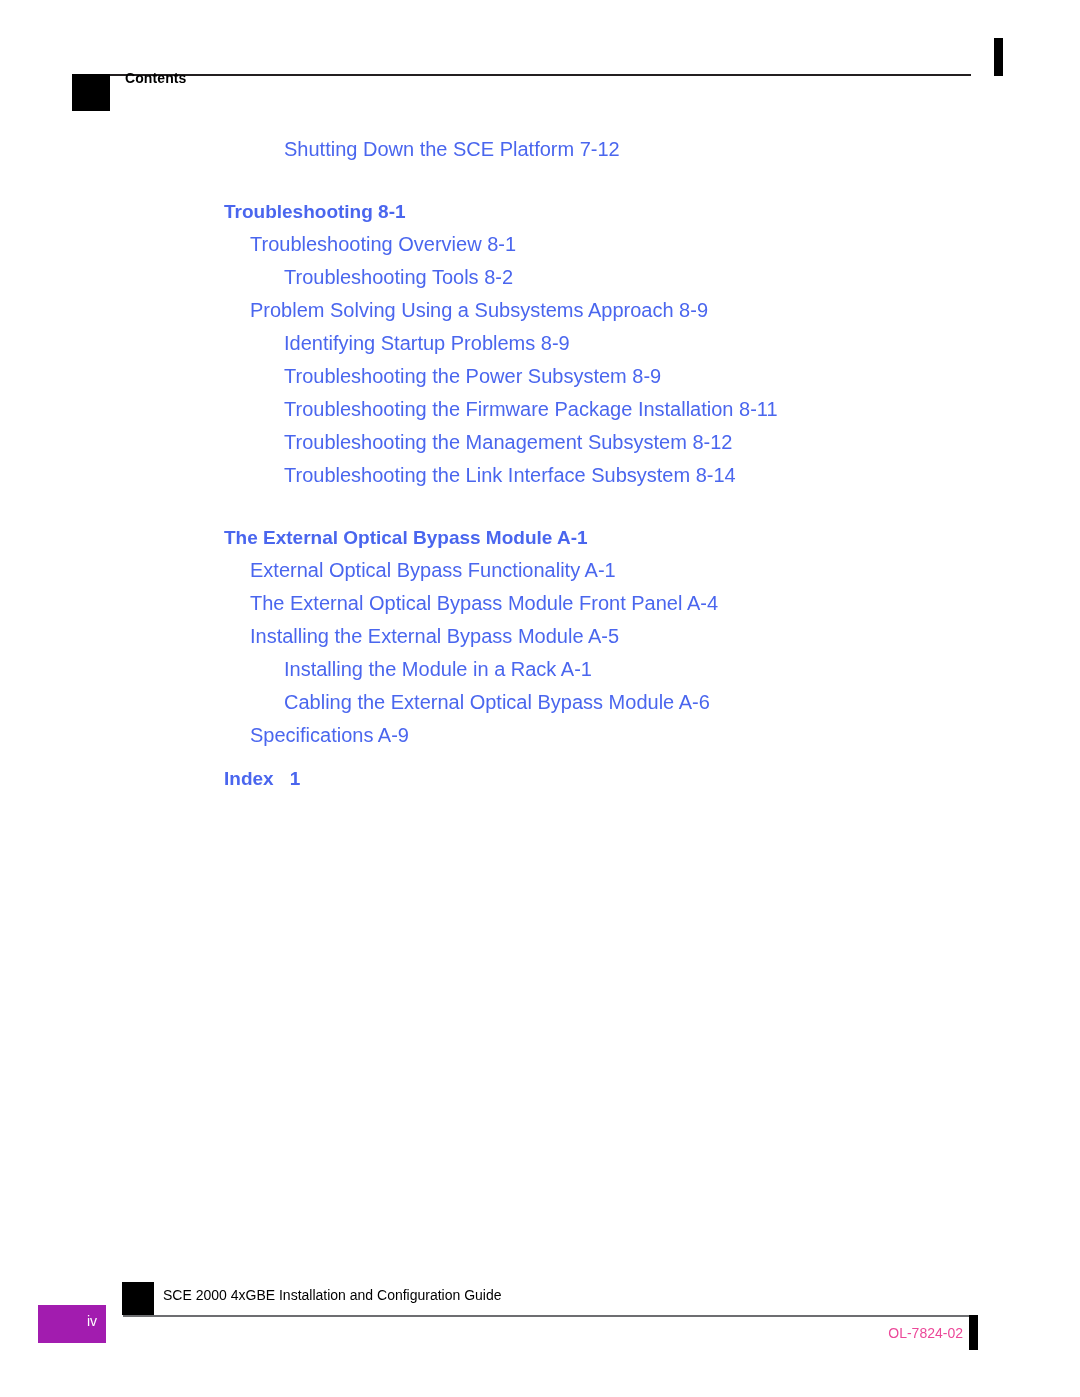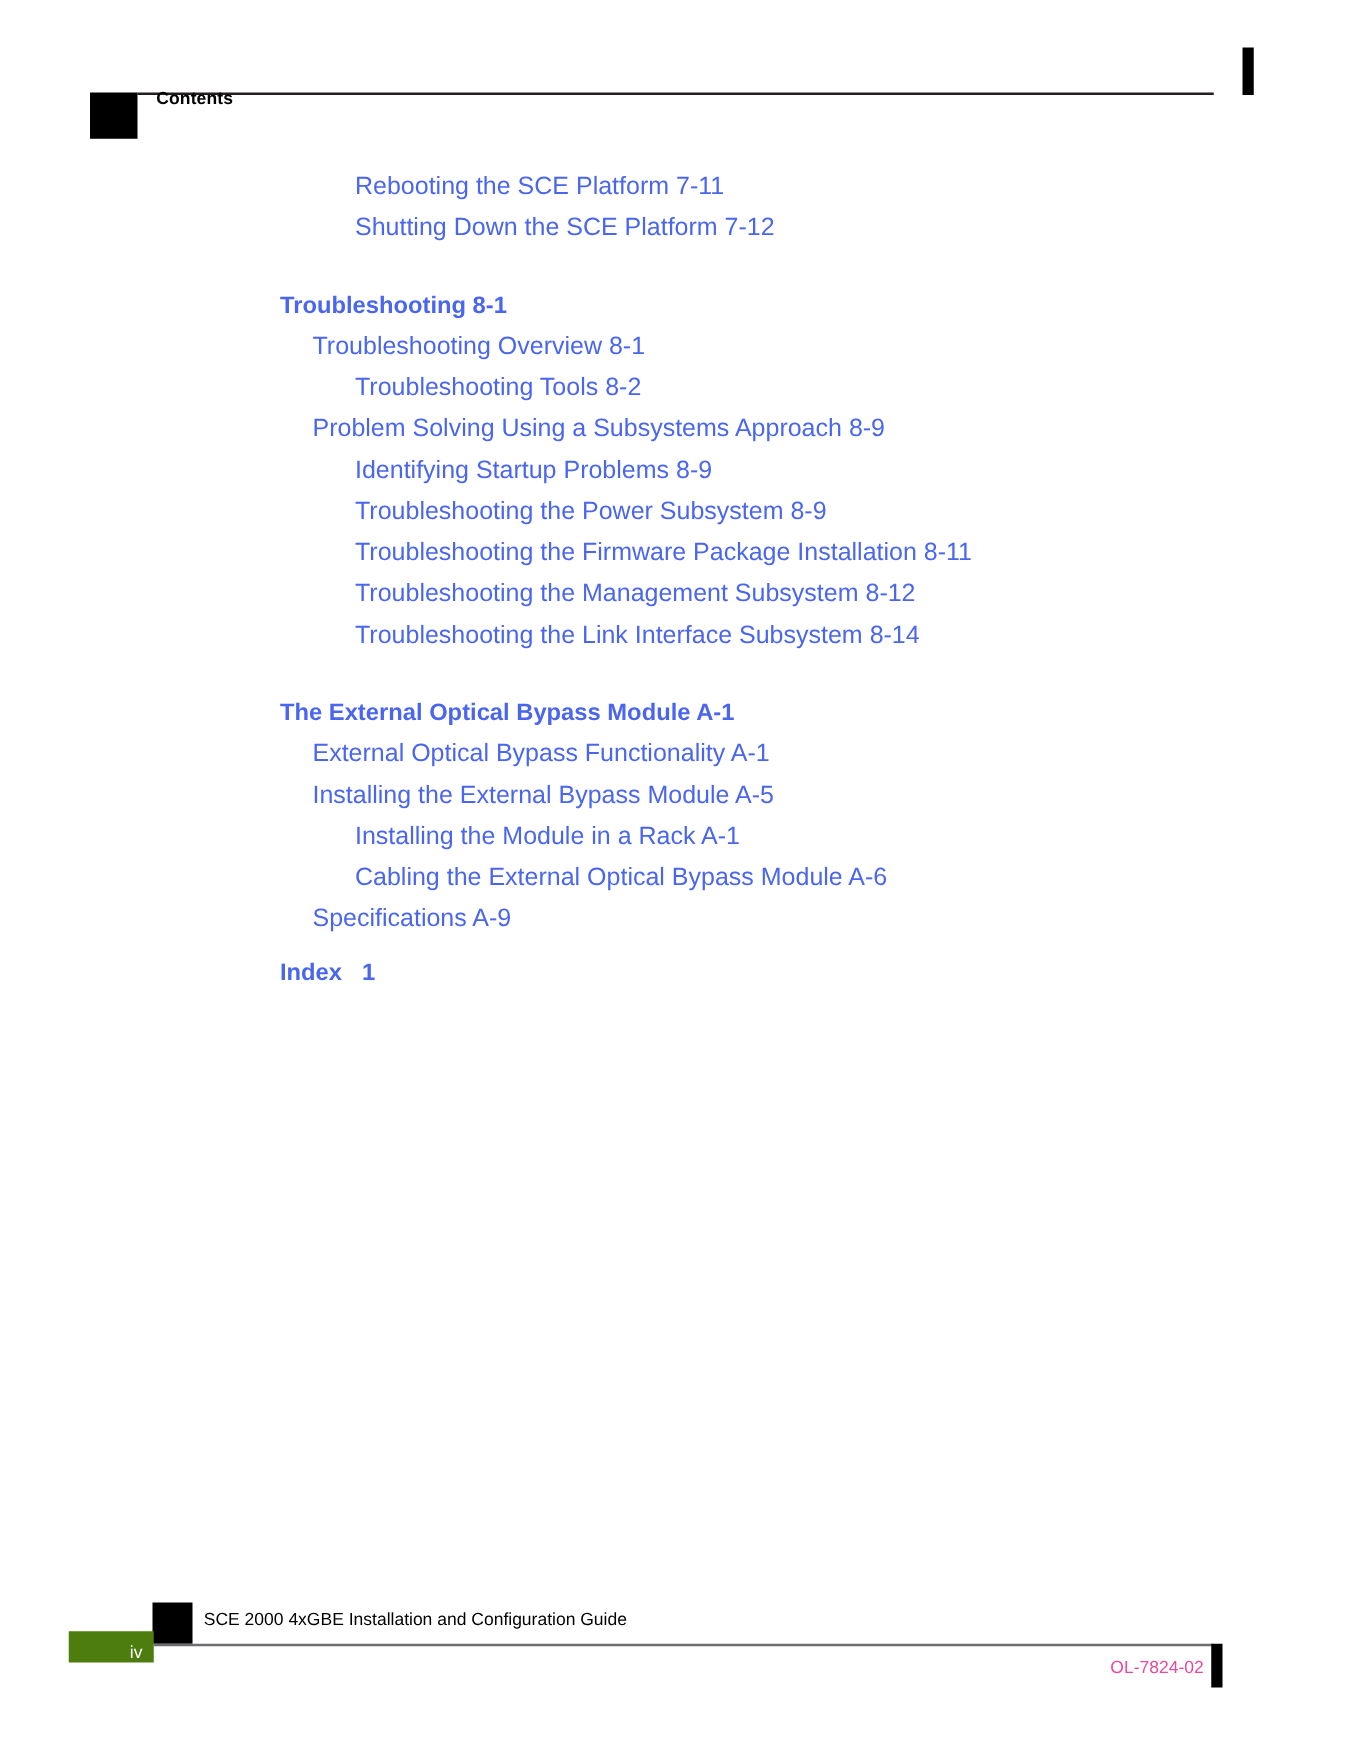--- a/index.html
+++ b/index.html
@@ -124,25 +124,25 @@
   .footer-rule {
     position: absolute;
     left: 123px;
     top: 53px;
     width: 848px;
     height: 2px;
     background: #6d6e71;
   }
   .footer-page-box {
     position: absolute;
-    left: 55px;
+    left: 38px;
     top: 43px;
     width: 68px;
-    height: 25px;
-    background: #4d7c0f;
+    height: 38px;
+    background: #a21caf;
   }
   .footer-page-number {
     position: absolute;
     right: 9px;
     top: 8px;
     font-size: 14px;
     color: #ffffff;
     line-height: 16px;
   }
   .footer-docid {
@@ -166,33 +166,33 @@
 <body>
 
 <div class="page-header">
   <div class="header-edge-bar"></div>
   <div class="header-rule"></div>
   <div class="header-tab-black"></div>
   <div class="header-chapter-label">Contents</div>
 </div>
 
 <div class="toc" id="toc-list">
-    <a class="toc-entry lvl-2" href="#">Rebooting the SCE Platform 7-11</a>
     <a class="toc-entry lvl-2" href="#">Shutting Down the SCE Platform 7-12</a>
     <a class="toc-entry lvl-head gap-before" href="#">Troubleshooting 8-1</a>
     <a class="toc-entry lvl-1" href="#">Troubleshooting Overview 8-1</a>
     <a class="toc-entry lvl-2" href="#">Troubleshooting Tools 8-2</a>
     <a class="toc-entry lvl-1" href="#">Problem Solving Using a Subsystems Approach 8-9</a>
     <a class="toc-entry lvl-2" href="#">Identifying Startup Problems 8-9</a>
     <a class="toc-entry lvl-2" href="#">Troubleshooting the Power Subsystem 8-9</a>
     <a class="toc-entry lvl-2" href="#">Troubleshooting the Firmware Package Installation 8-11</a>
     <a class="toc-entry lvl-2" href="#">Troubleshooting the Management Subsystem 8-12</a>
     <a class="toc-entry lvl-2" href="#">Troubleshooting the Link Interface Subsystem 8-14</a>
     <a class="toc-entry lvl-head gap-before" href="#">The External Optical Bypass Module A-1</a>
     <a class="toc-entry lvl-1" href="#">External Optical Bypass Functionality A-1</a>
+    <a class="toc-entry lvl-1" href="#">The External Optical Bypass Module Front Panel A-4</a>
     <a class="toc-entry lvl-1" href="#">Installing the External Bypass Module A-5</a>
     <a class="toc-entry lvl-2" href="#">Installing the Module in a Rack A-1</a>
     <a class="toc-entry lvl-2" href="#">Cabling the External Optical Bypass Module A-6</a>
     <a class="toc-entry lvl-1" href="#">Specifications A-9</a>
     <a class="toc-entry lvl-head gap-before-index" href="#">Index<span class="tabgap"></span>1</a>
   </div>
 
 <div class="page-footer">
   <div class="footer-tab-black"></div>
   <div class="footer-doc-title">SCE 2000 4xGBE Installation and Configuration Guide</div>

